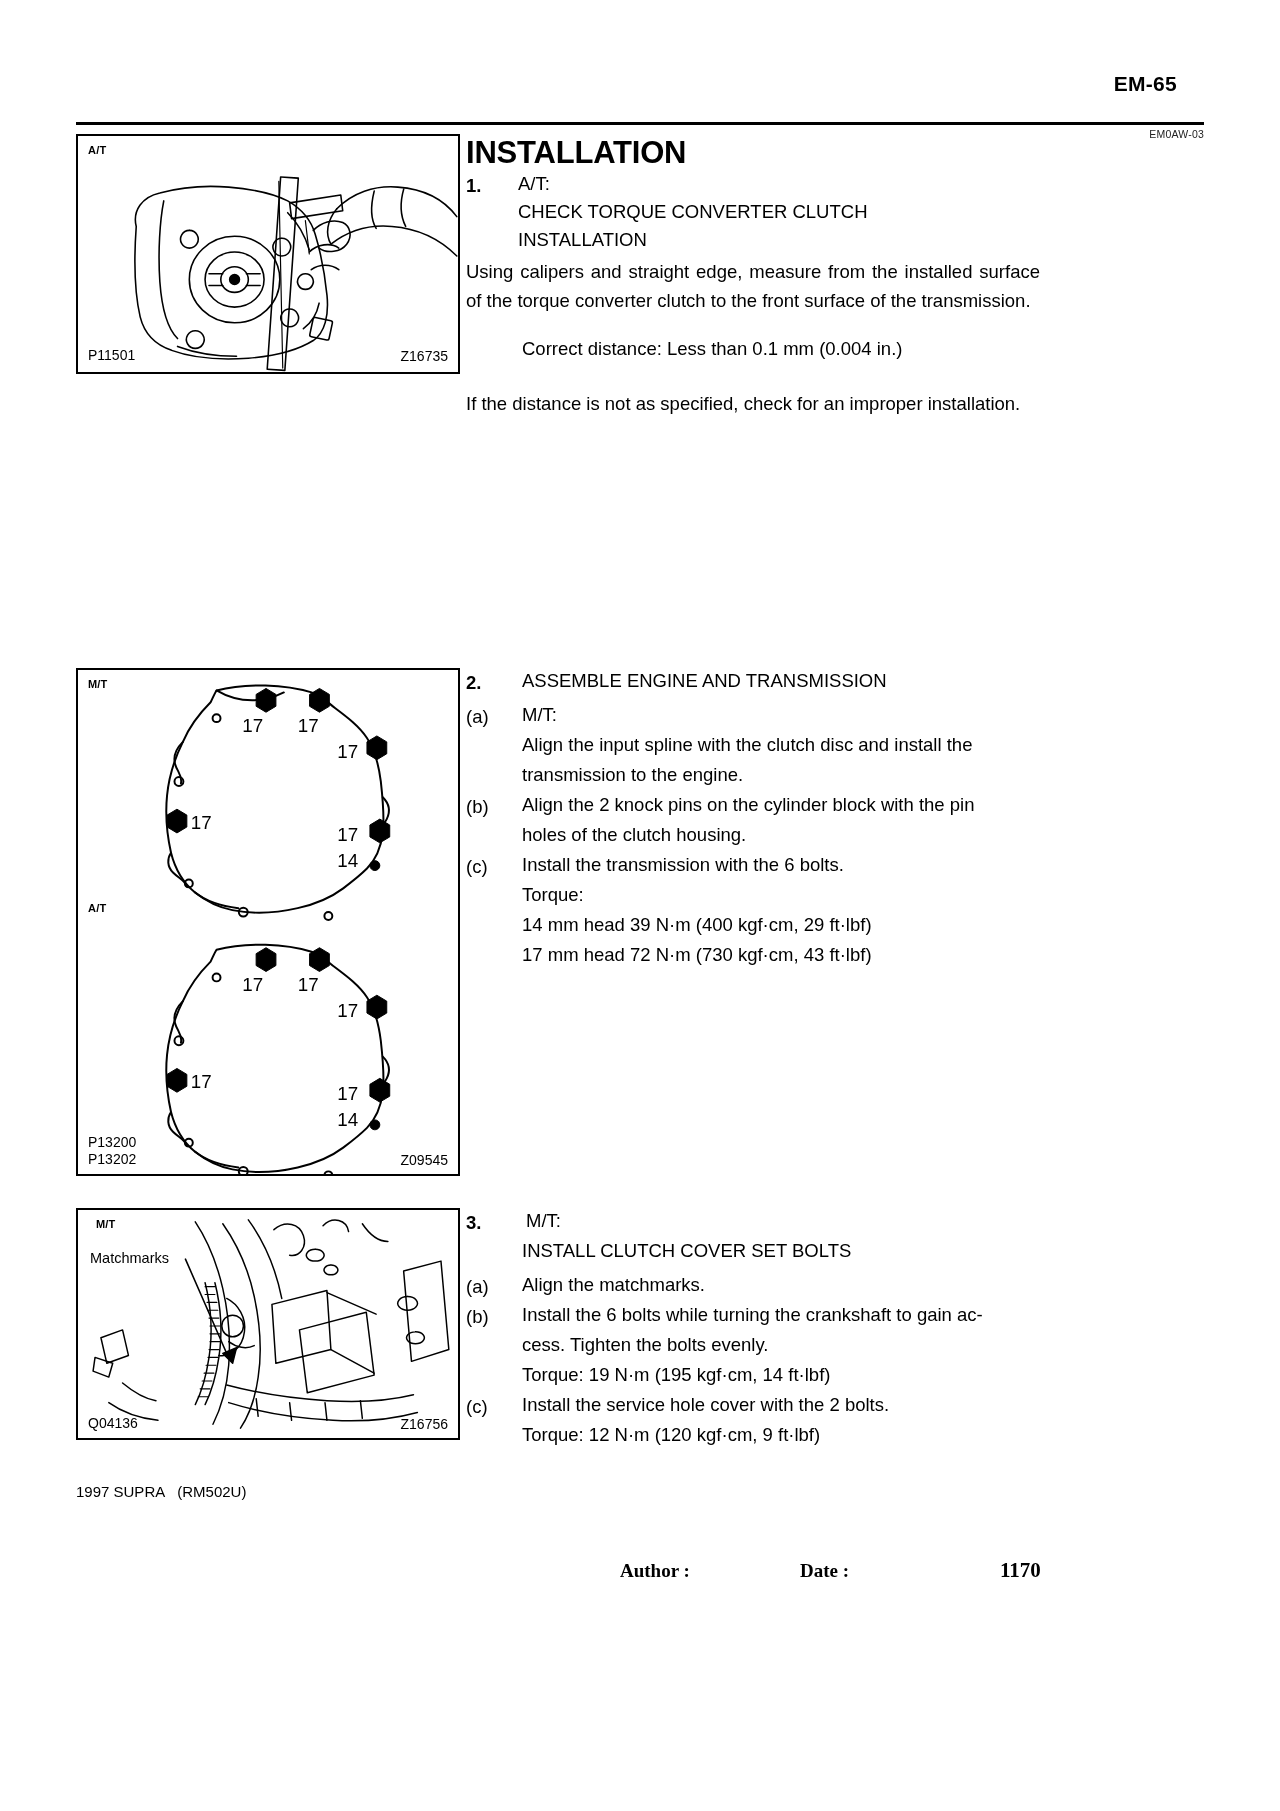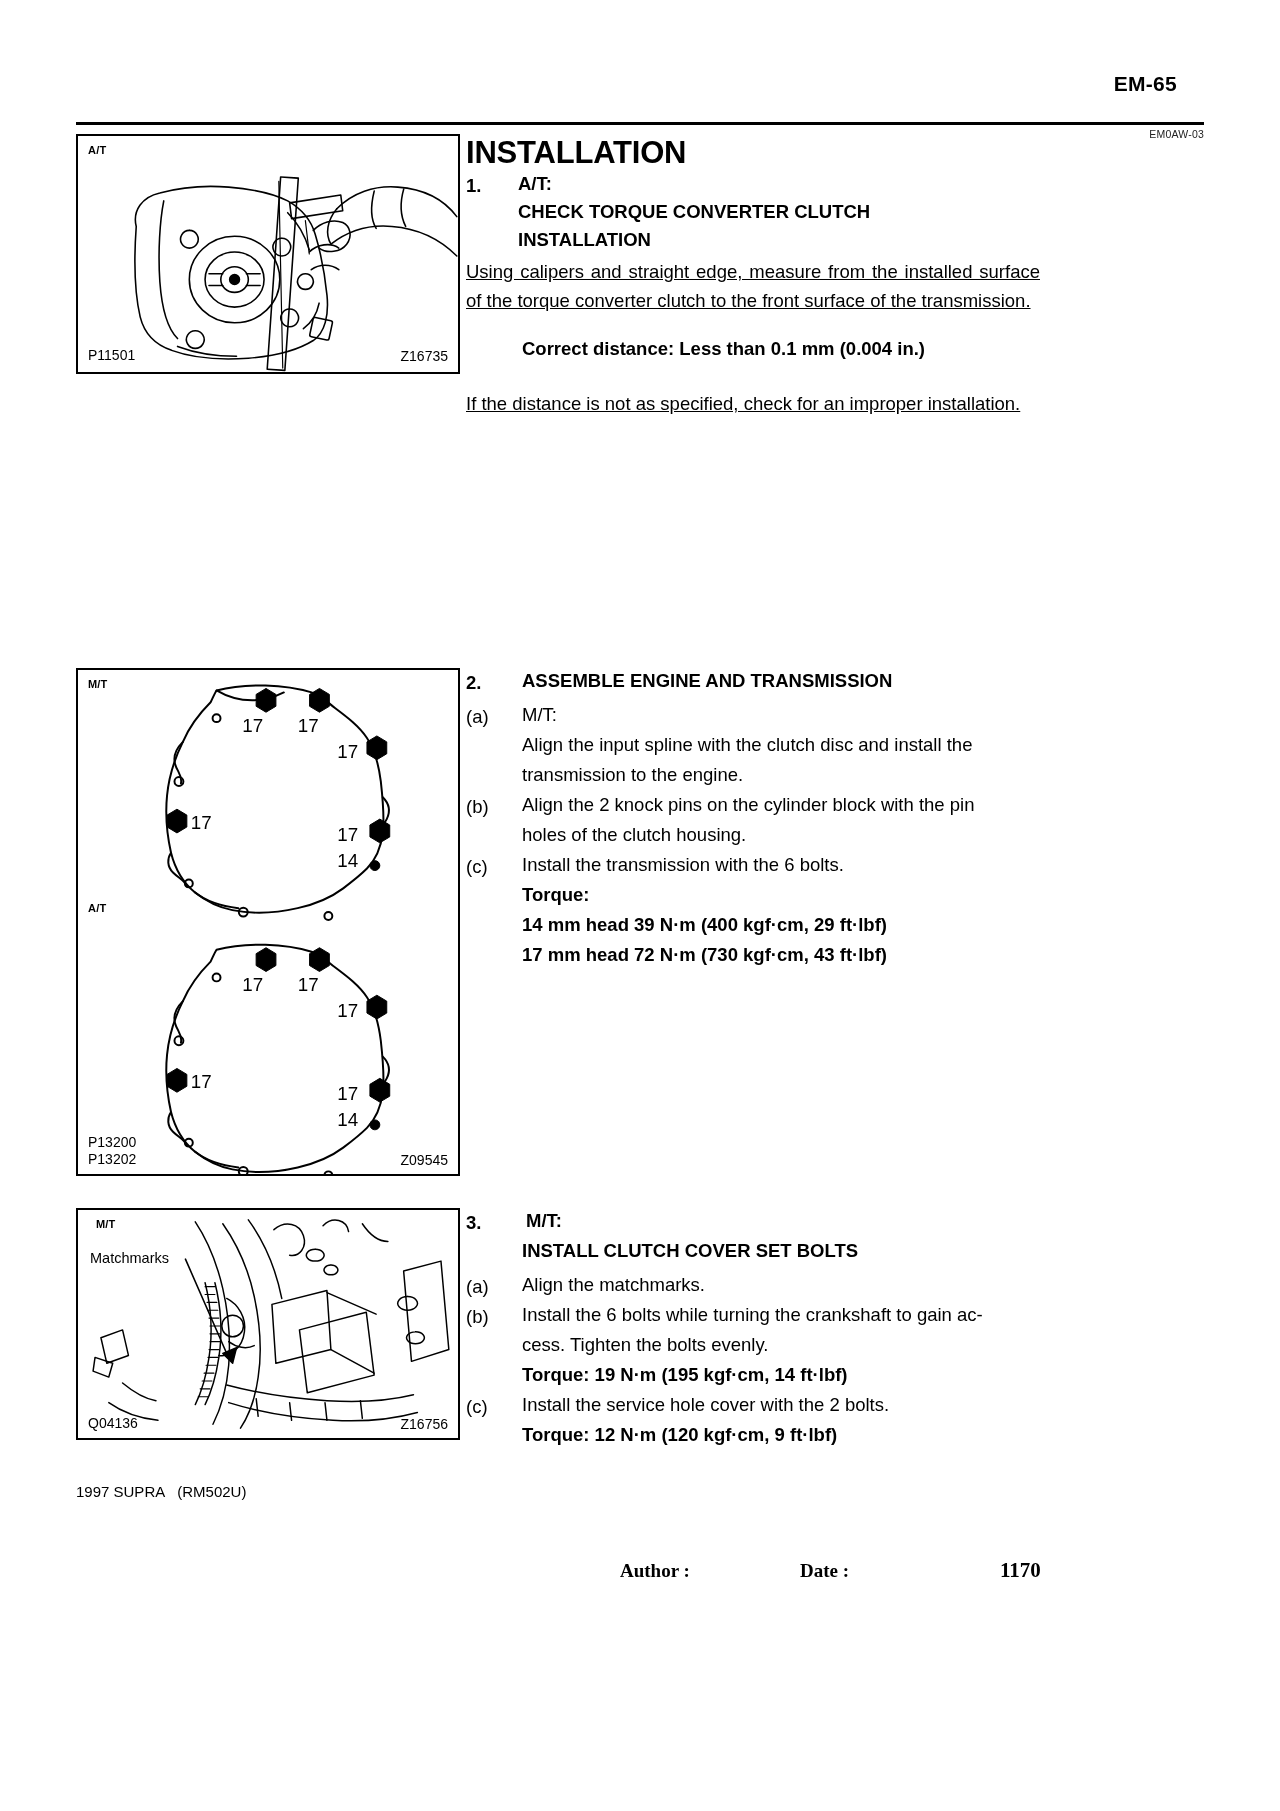--- a/index.html
+++ b/index.html
@@ -122,32 +122,31 @@
     font-weight: bold;
     letter-spacing: -0.2px;
   }
 
   .line {
     position: absolute;
     font-size: 18.5px;
     line-height: 1.0;
     white-space: nowrap;
   }
-  .line.b { font-weight: bold; }
+  .line.b { font-weight: normal; }
 
   .num   { position: absolute; font-size: 18.5px; font-weight: bold; }
   .alpha { position: absolute; font-size: 18.5px; font-weight: normal; }
 
   .just {
     position: absolute;
     font-size: 18.5px;
     line-height: 28.5px;
     text-align: justify;
     text-justify: inter-word;
-    text-decoration: underline;
   }
 
   
   .footer-src {
     position: absolute;
     left: 76px;
     top: 1483px;
     font-size: 15px;
   }
   .footer-src .rm { margin-left: 12px; }

